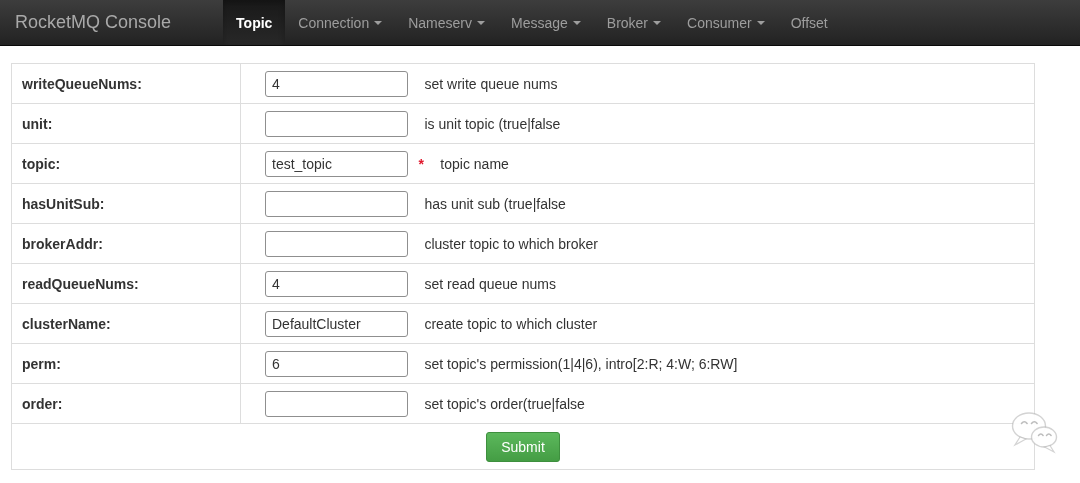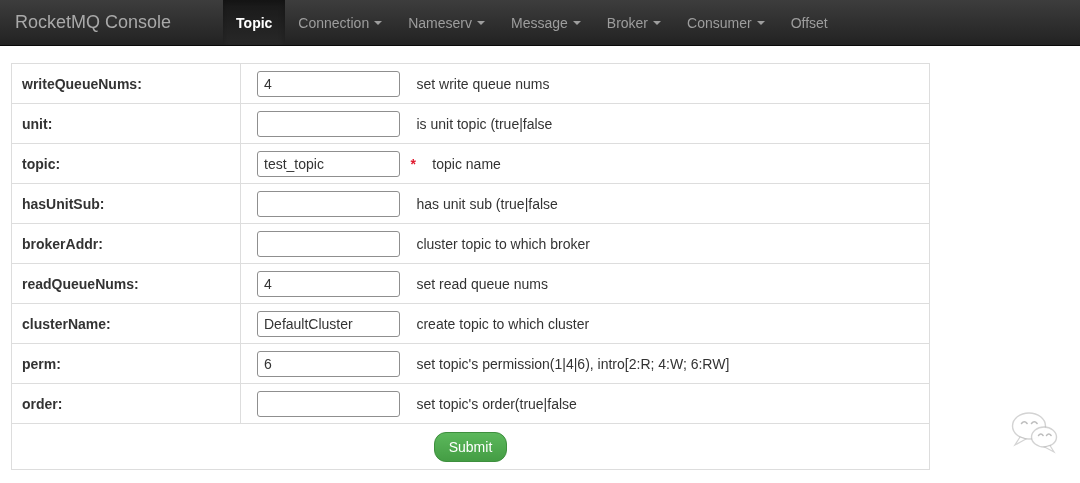--- a/index.html
+++ b/index.html
@@ -38,50 +38,50 @@
     display: inline-block; width: 0; height: 0;
     border-left: 4px solid transparent;
     border-right: 4px solid transparent;
     border-top: 4px solid currentColor;
     margin-top: 1px;
   }
 
   
   .form-table {
     position: absolute; left: 11px; top: 63px;
-    width: 919px; border-collapse: collapse; background: #fff;
+    width: 1024px; border-collapse: collapse; background: #fff;
   }
   .form-table td { border: 1px solid #ddd; }
   tr.data-row { height: 40px; }
   td.label-cell {
     width: 229px; padding-left: 10px;
     font-weight: bold; font-size: 14px; color: #333;
   }
-  td.content-cell { padding-left: 16px; }
+  td.content-cell { padding-left: 24px; }
   input.field {
     width: 143px; height: 26px; padding: 2px 6px;
     border: 1px solid #8f8f8f; border-radius: 3px;
     font-size: 14px; color: #333;
     font-family: "Liberation Sans", sans-serif;
     vertical-align: middle; background: #fff;
   }
   .required-marker {
     color: #e0192d; font-weight: bold; font-size: 14px;
     margin-left: 6px; vertical-align: middle;
   }
   .desc {
     margin-left: 12px; font-size: 14px; color: #333;
     vertical-align: middle;
   }
   tr.submit-row { height: 46px; }
   tr.submit-row td { text-align: center; }
   .submit-btn {
     display: inline-block;
     background: linear-gradient(to bottom, #5cb85c 0%, #449d44 100%);
-    border: 1px solid #3e8f3e; border-radius: 12px;
+    border: 1px solid #3e8f3e; border-radius: 3px;
     color: #fff; font-size: 14px; padding: 6px 14px;
     font-family: "Liberation Sans", sans-serif;
     cursor: pointer;
   }
 
   
   .watermark {
     position: absolute; top: 408px; right: 20px;
     display: flex; align-items: center; gap: 6px;
     z-index: 5; pointer-events: none;

